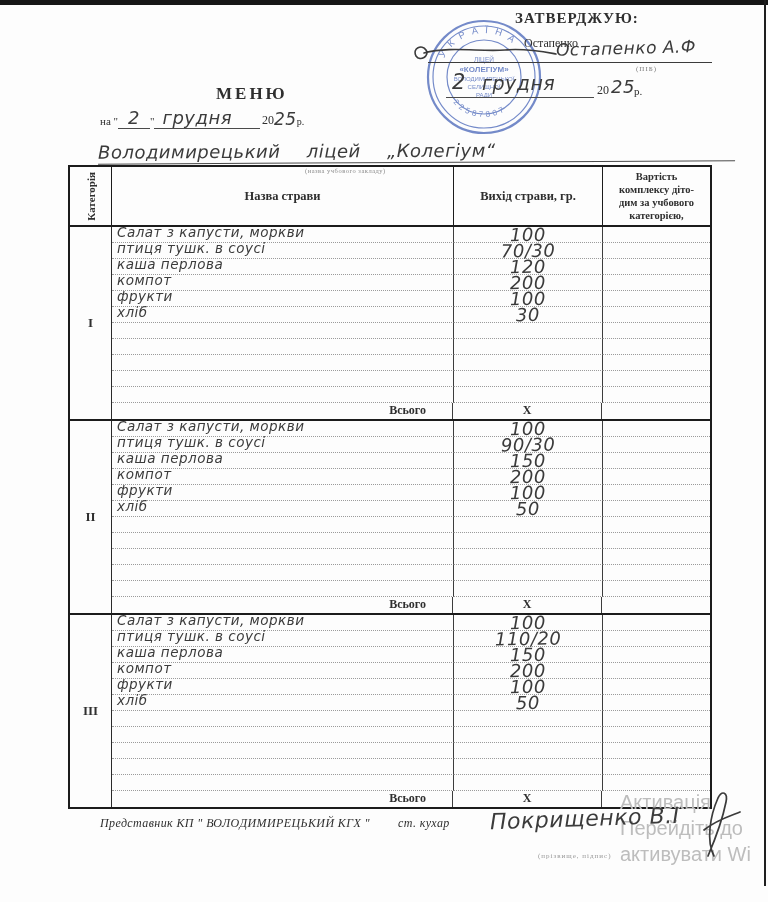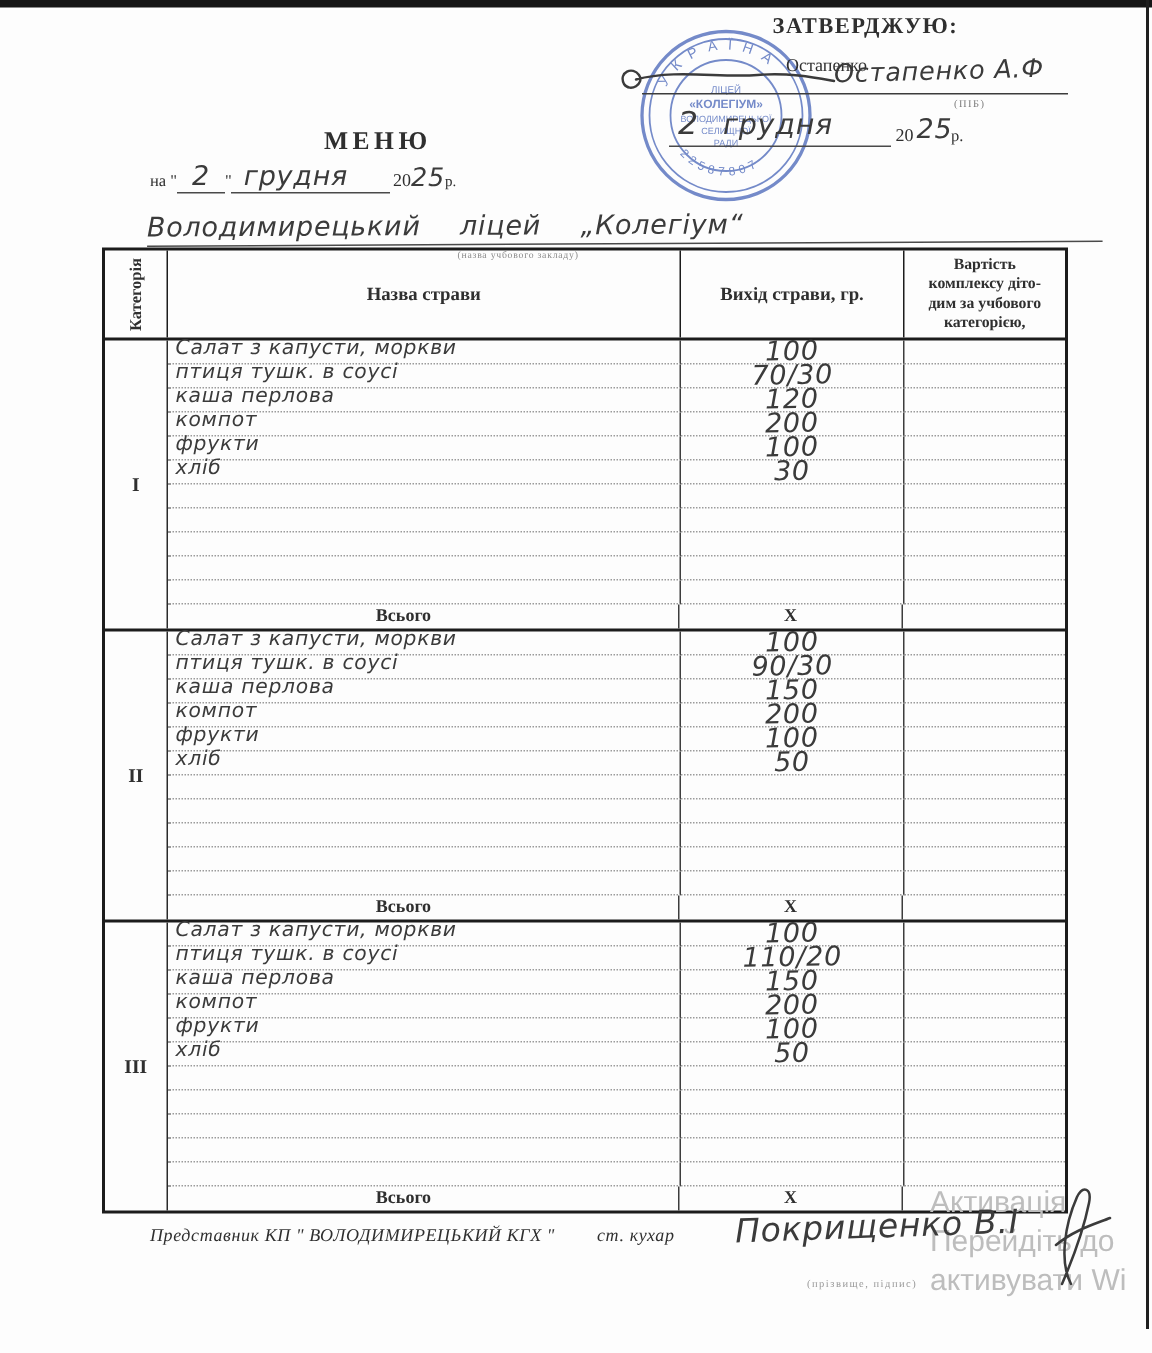--- a/index.html
+++ b/index.html
@@ -55,21 +55,21 @@
   .cat{width:41px;border-right:1.5px solid #2a2a2a;position:relative;}
   .catlab{position:absolute;left:0;right:0;top:50%;transform:translateY(-50%);text-align:center;font-size:13px;}
   .secrows{flex:1;}
   .r{display:flex;height:16px;}
   .cd{width:341px;border-right:1px solid #3d3d3d;border-bottom:1px dotted #9b9b9b;position:relative;}
   .co{width:148px;border-right:1px solid #3d3d3d;border-bottom:1px dotted #9b9b9b;text-align:center;}
   .cc{flex:1;border-bottom:1px dotted #9b9b9b;}
   .r:last-child .cd,.r:last-child .co,.r:last-child .cc{border-bottom:none;}
   .hwd{position:absolute;left:5px;top:-3px;font-size:13.5px;white-space:nowrap;}
   .hwo{font-size:18px;line-height:15px;display:inline-block;transform:rotate(-1deg);}
-  .tl{text-align:center;padding-right:26px;font-size:12px;line-height:15px;box-sizing:border-box;}
+  .tl{text-align:right;padding-right:26px;font-size:12px;line-height:15px;box-sizing:border-box;}
   .tx{font-size:12px;line-height:15px;}
 
   
   .footline{left:100px;top:816px;display:flex;align-items:baseline;font-style:italic;color:#4a4a4a;}
   .rep{font-size:12px;letter-spacing:.4px;}
   .pos{font-size:12px;margin-left:28px;letter-spacing:.4px;}
   .cookname{left:490px;top:806px;font-size:22px;transform:rotate(-2deg);white-space:nowrap;z-index:4;}
   .cookcap{left:538px;top:852px;font-size:7px;color:#989898;letter-spacing:1px;}
   .flourish{left:684px;top:786px;z-index:4;}
   .dirsig{left:410px;top:40px;z-index:4;}

